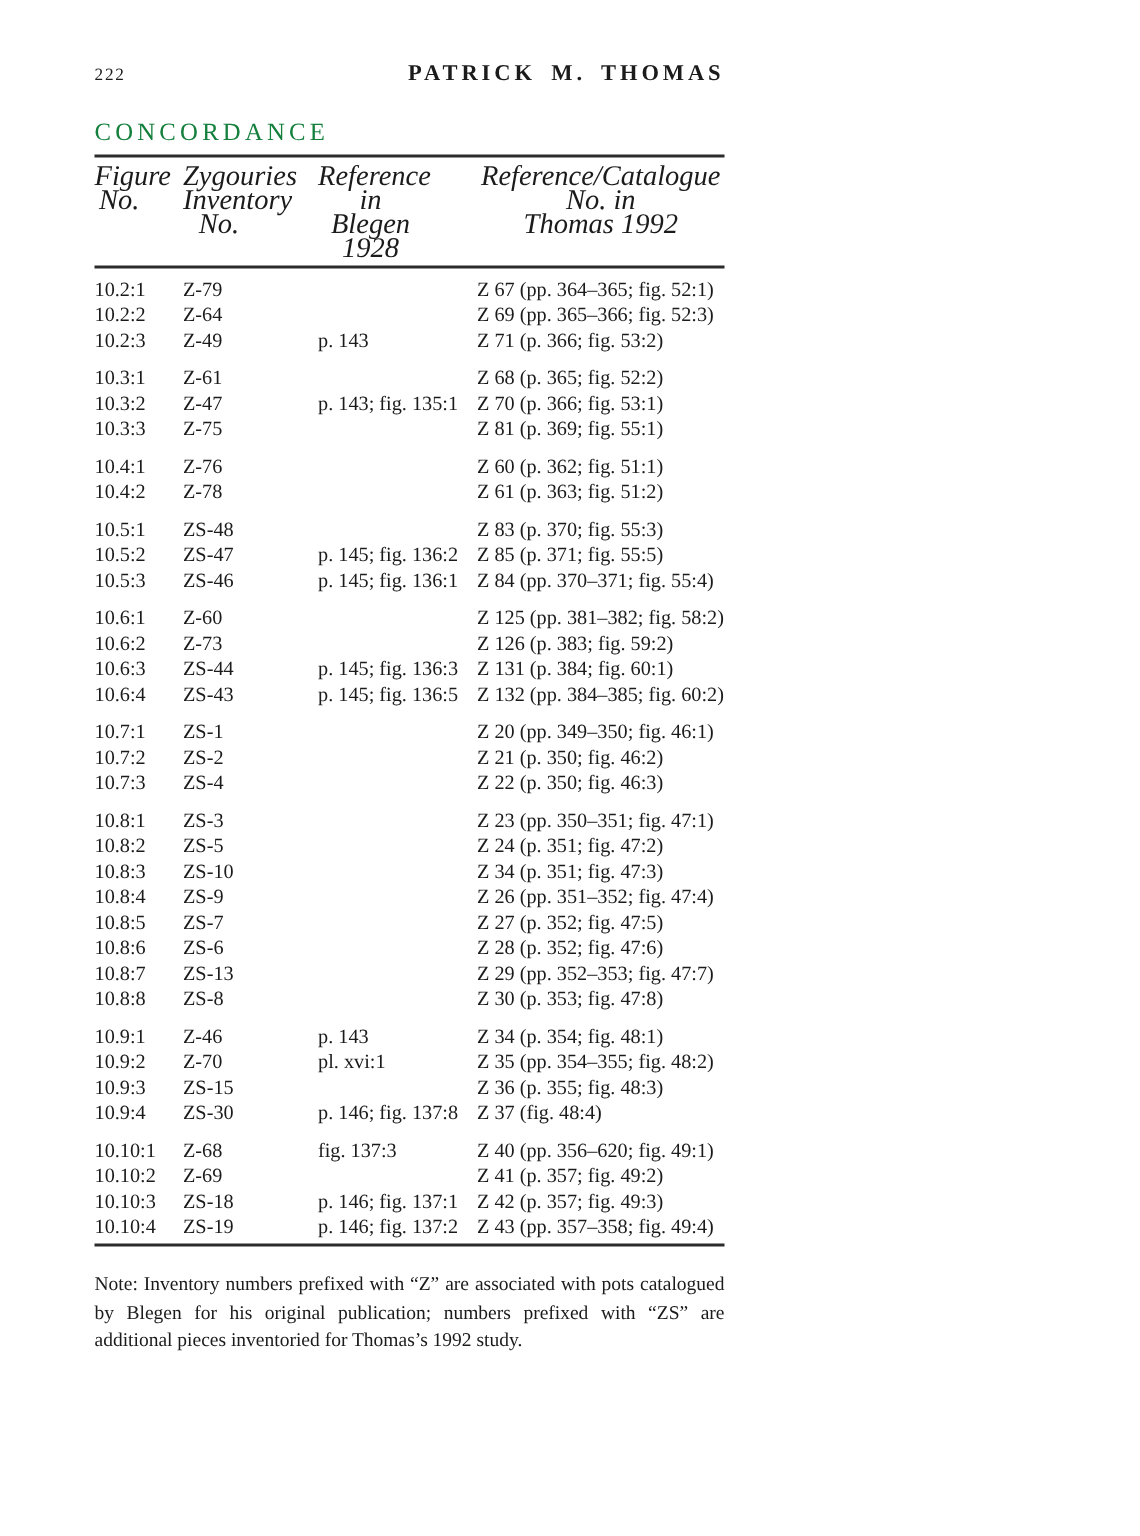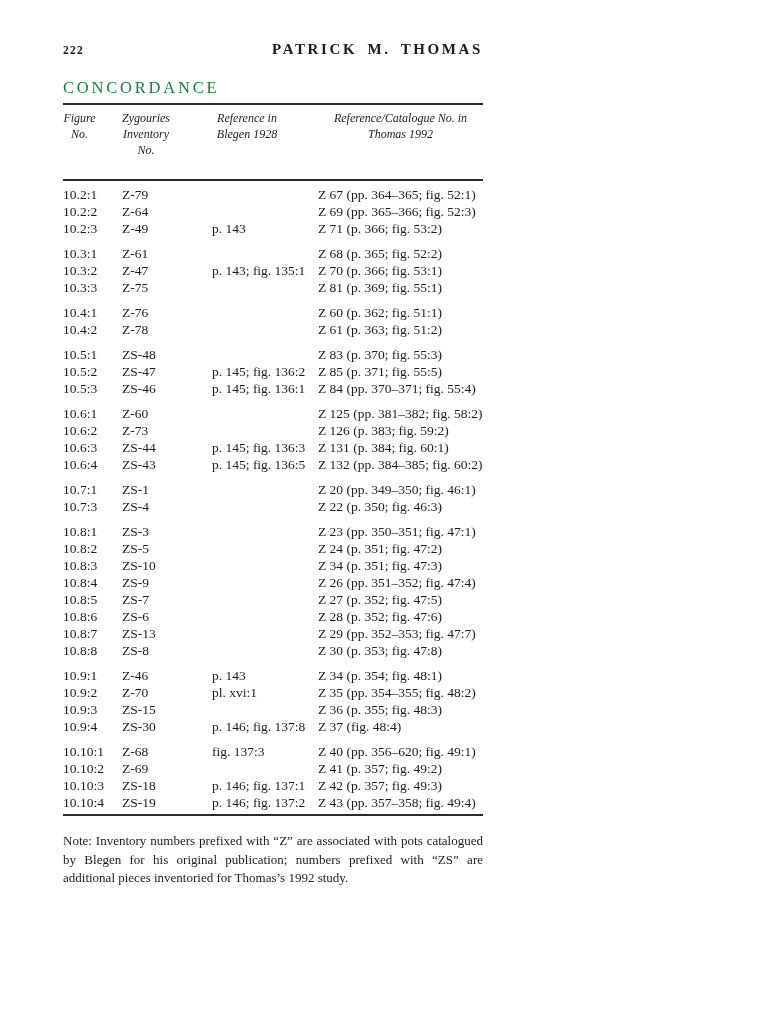--- a/index.html
+++ b/index.html
@@ -22,21 +22,21 @@
   .running-header {
     margin-top: 41px;
     display: flex;
     justify-content: space-between;
     align-items: baseline;
     height: 14px;
   }
   .page-number {
     font-size: 11.5px;
     letter-spacing: 1.2px;
-    font-weight: 700;
+    font-weight: 400;
   }
   .running-head {
     font-size: 15px;
     letter-spacing: 2.6px;
     word-spacing: 4px;
     font-weight: 600;
     text-transform: uppercase;
   }
   .title {
     margin-top: 24px;
@@ -50,23 +50,23 @@
     border: none;
     border-top: 2px solid #2b2b2b;
     height: 0;
     width: 420px;
   }
   .rule-top { margin-top: 7px; }
   .thead {
     display: grid;
     grid-template-columns: 59px 90px 106px 165px;
     padding-top: 5px;
-    padding-bottom: 21px;
+    padding-bottom: 3px;
     font-style: italic;
-    font-size: 12px;
+    font-size: 19px;
     line-height: 16px;
   }
   .th { text-align: center; }
   .th .hline { display: block; }
   .th1 { padding-right: 26px; }
   .th2 { padding-right: 42px; }
   .th3 { padding-right: 36px; }
   .tbody {
     padding-top: 5px;
     padding-bottom: 3px;
@@ -226,20 +226,26 @@
           </div>
         </div>
         <div class="group">
           <div class="row">
             <span class="cell c1">10.7:1</span>
             <span class="cell c2">ZS-1</span>
             <span class="cell c3"></span>
             <span class="cell c4">Z 20 (pp. 349–350; fig. 46:1)</span>
           </div>
           <div class="row">
+            <span class="cell c1">10.7:2</span>
+            <span class="cell c2">ZS-2</span>
+            <span class="cell c3"></span>
+            <span class="cell c4">Z 21 (p. 350; fig. 46:2)</span>
+          </div>
+          <div class="row">
             <span class="cell c1">10.7:3</span>
             <span class="cell c2">ZS-4</span>
             <span class="cell c3"></span>
             <span class="cell c4">Z 22 (p. 350; fig. 46:3)</span>
           </div>
         </div>
         <div class="group">
           <div class="row">
             <span class="cell c1">10.8:1</span>
             <span class="cell c2">ZS-3</span>

